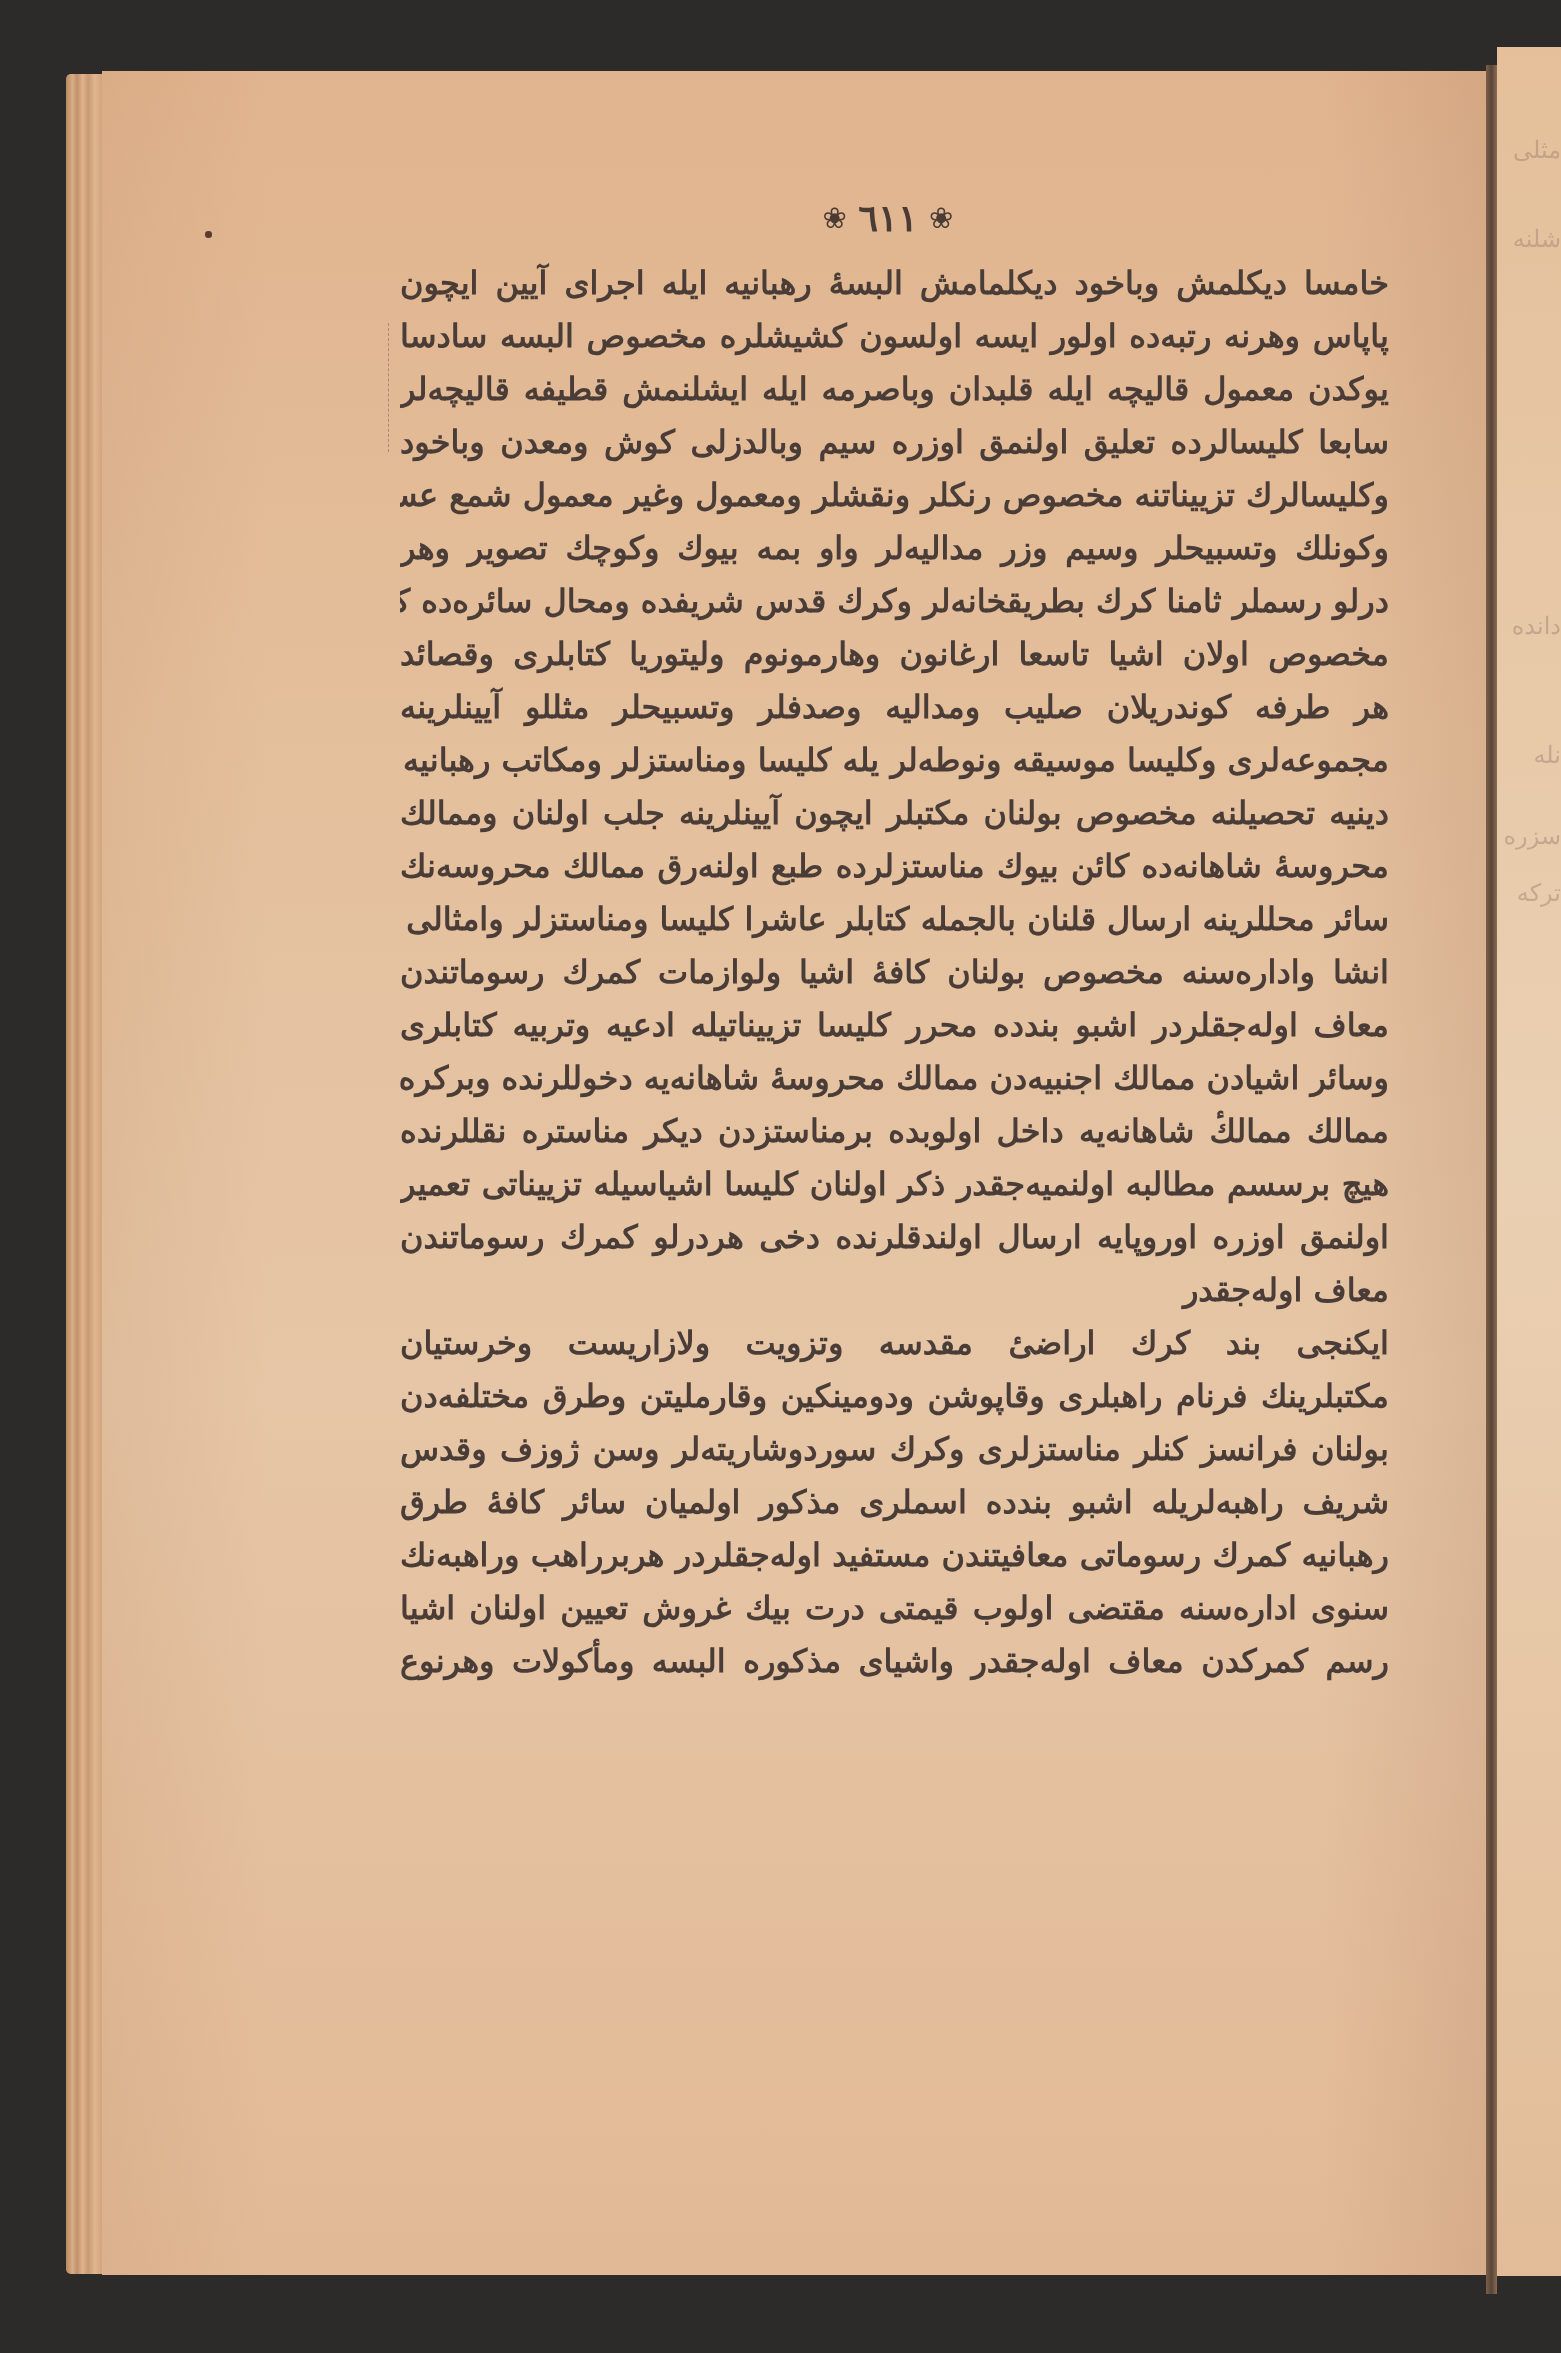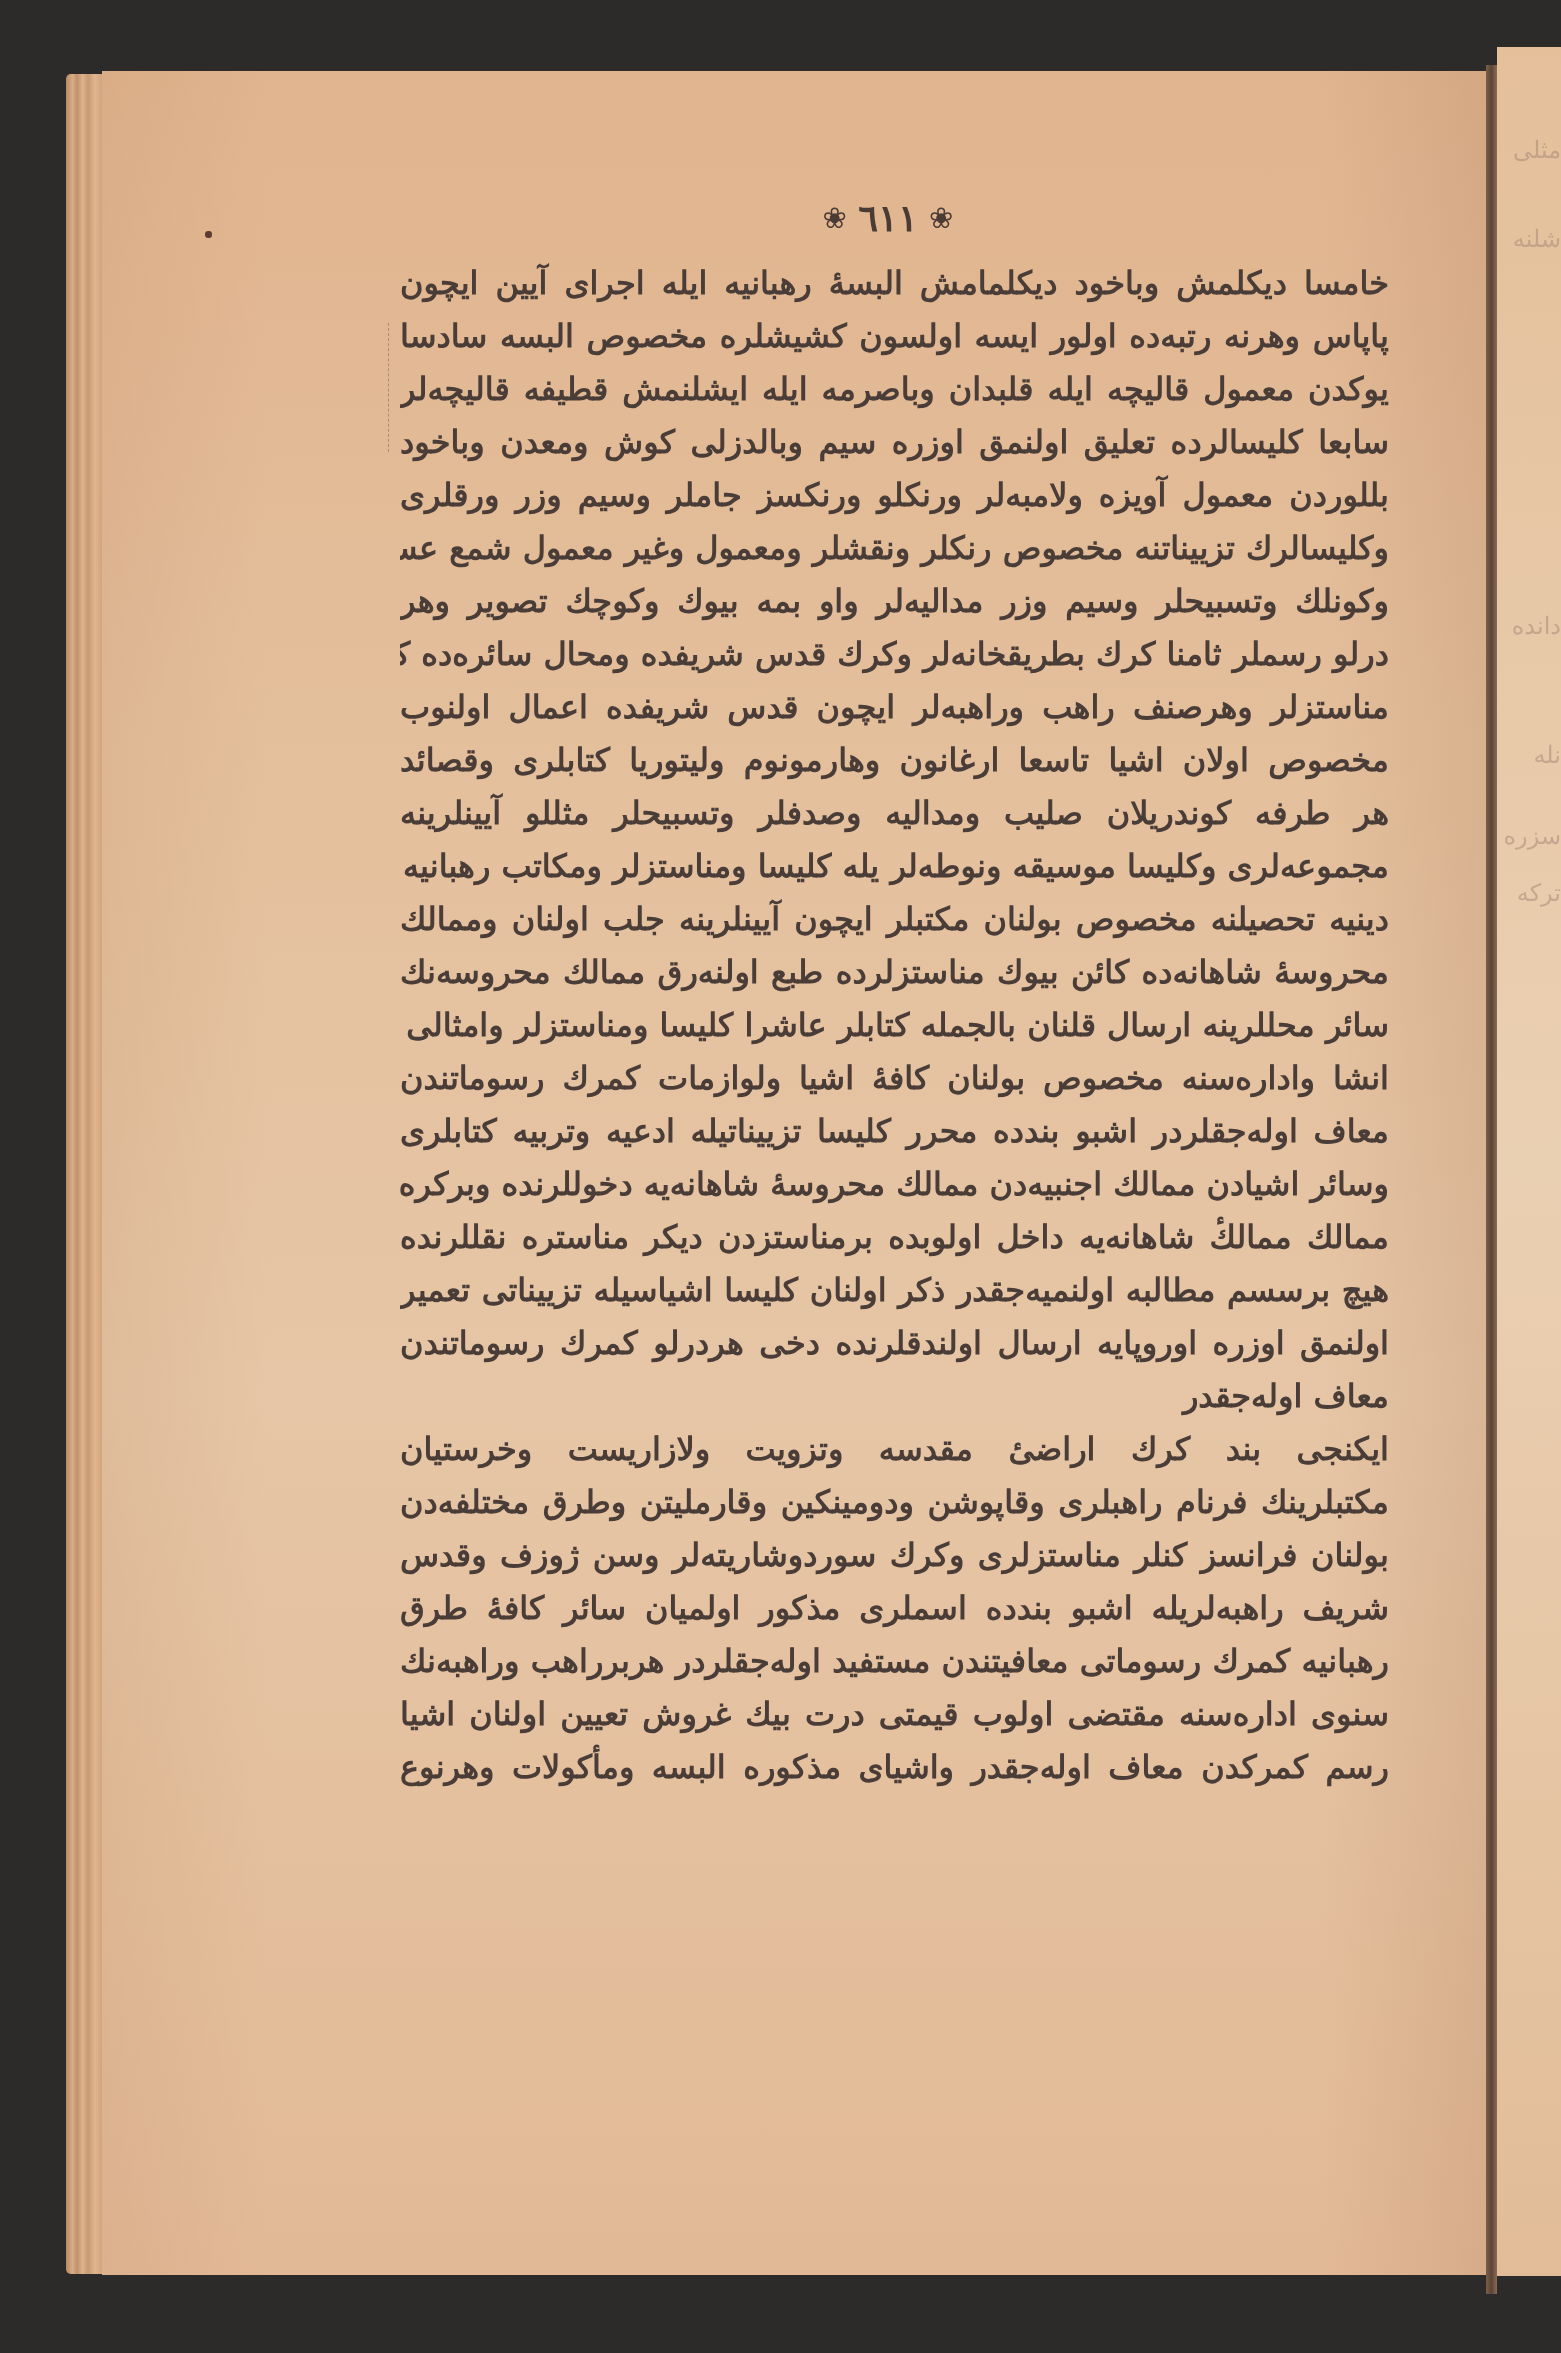--- a/index.html
+++ b/index.html
@@ -89,25 +89,23 @@
   <span class="ornament">❀</span>
   <span class="page-number">٦١١</span>
   <span class="ornament">❀</span>
 </div>
 
 <div class="text-block" id="text-block">
   <div class="line">خامسا دیکلمش وباخود دیکلمامش البسهٔ رهبانیه ایله اجرای آیین ایچون</div>
   <div class="line">پاپاس وهرنه رتبه‌ده اولور ایسه اولسون کشیشلره مخصوص البسه سادسا</div>
   <div class="line">یوکدن معمول قالیچه ایله قلبدان وباصرمه ایله ایشلنمش قطیفه قالیچه‌لر</div>
   <div class="line">سابعا کلیسالرده تعلیق اولنمق اوزره سیم وبالدزلی کوش ومعدن وباخود</div>
-  <div class="line">بللوردن معمول آویزه ولامبه‌لر ورنکلو ورنکسز جاملر وسیم وزر ورقلری</div>
   <div class="line">وکلیسالرك تزییناتنه مخصوص رنکلر ونقشلر ومعمول وغیر معمول شمع عسل</div>
   <div class="line">وکونلك وتسبیحلر وسیم وزر مدالیه‌لر واو بمه بیوك وکوچك تصویر وهر</div>
   <div class="line">درلو رسملر ثامنا کرك بطریقخانه‌لر وکرك قدس شریفده ومحال سائره‌ده کائن</div>
-  <div class="line">مناستزلر وهرصنف راهب وراهبه‌لر ایچون قدس شریفده اعمال اولنوب</div>
   <div class="line">مخصوص اولان اشیا تاسعا ارغانون وهارمونوم ولیتوریا کتابلری وقصائد</div>
   <div class="line">هر طرفه کوندریلان صلیب ومدالیه وصدفلر وتسبیحلر مثللو آیینلرینه</div>
   <div class="line">مجموعه‌لری وکلیسا موسیقه ونوطه‌لر یله کلیسا ومناستزلر ومکاتب رهبانیه وامور</div>
   <div class="line">دینیه تحصیلنه مخصوص بولنان مکتبلر ایچون آیینلرینه جلب اولنان وممالك</div>
   <div class="line">محروسهٔ شاهانه‌ده کائن بیوك مناستزلرده طبع اولنه‌رق ممالك محروسه‌نك</div>
   <div class="line">سائر محللرینه ارسال قلنان بالجمله کتابلر عاشرا کلیسا ومناستزلر وامثالی اماکنك</div>
   <div class="line">انشا واداره‌سنه مخصوص بولنان کافهٔ اشیا ولوازمات کمرك رسوماتندن</div>
   <div class="line">معاف اوله‌جقلردر اشبو بندده محرر کلیسا تزییناتیله ادعیه وتربیه کتابلری</div>
   <div class="line">وسائر اشیادن ممالك اجنبیه‌دن ممالك محروسهٔ شاهانه‌یه دخوللرنده وبرکره</div>
   <div class="line">ممالك ممالكٔ شاهانه‌یه داخل اولوبده برمناستزدن دیکر مناستره نقللرنده</div>

